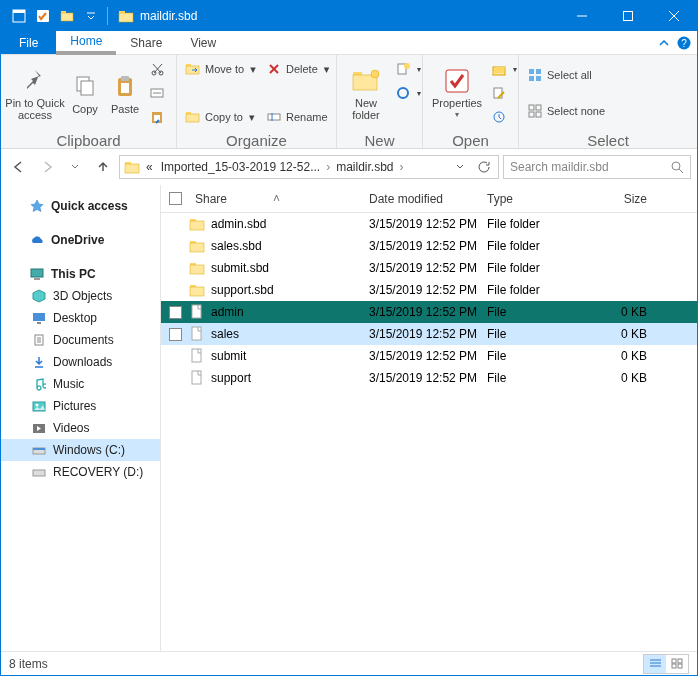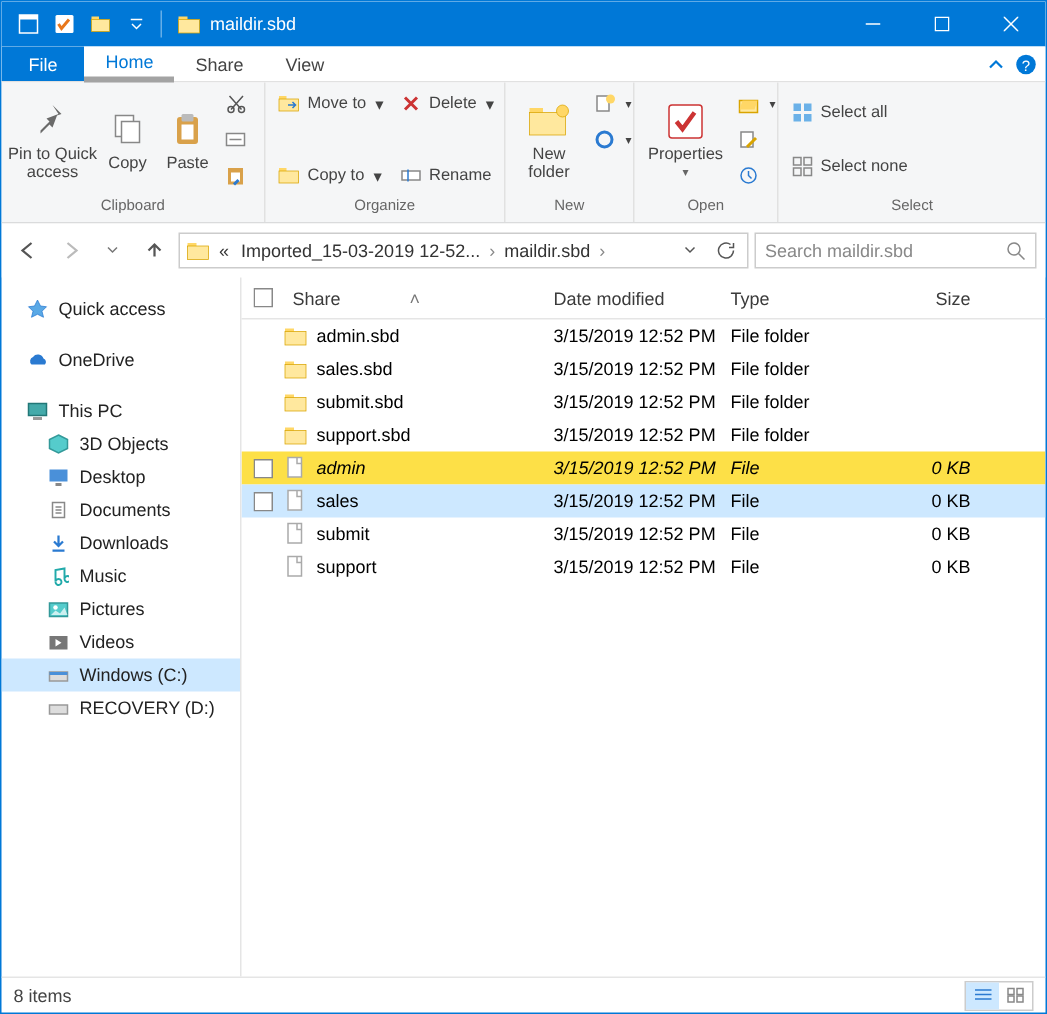--- a/index.html
+++ b/index.html
@@ -20,21 +20,21 @@
 .tab { padding: 0 14px; display: flex; align-items: center; font-size: 12px; color: #444; cursor: default; }
 .tab.file { background: #0078d7; color: #fff; padding: 0 18px; }
 .tab.active { border-bottom: 4px solid #a3a3a3; color: #0078d7; margin-bottom: -1px; }
 .tabbar-spacer { flex: 1; }
 .tabbar-right { display: flex; align-items: center; padding-right: 6px; gap: 8px; }
 
 
 .ribbon { height: 94px; background: #f5f6f7; display: flex; border-bottom: 1px solid #dadbdc; }
 .ribbon-group { display: flex; flex-direction: column; border-right: 1px solid #e1e1e1; }
 .ribbon-group-body { flex: 1; display: flex; align-items: flex-start; padding: 2px 4px; }
-.ribbon-group-label { height: 16px; text-align: center; font-size: 10px; color: #666; }
+.ribbon-group-label { height: 16px; text-align: center; font-size: 15px; color: #666; }
 .big-btn { width: 60px; height: 72px; display: flex; flex-direction: column; align-items: center; justify-content: center; gap: 0; text-align: center; font-size: 11px; line-height: 12px; color: #444; }
 .big-btn .ico { width: 32px; height: 32px; display: flex; align-items: center; justify-content: center; }
 .small-btn-row { display: flex; align-items: center; gap: 4px; font-size: 11px; color: #444; padding: 2px 4px; height: 22px; white-space: nowrap; }
 .small-btn-col { display: flex; flex-direction: column; justify-content: space-around; height: 72px; width: 120px; }
 .small-btn-col.nar { width: 26px; }
 .small-ico { width: 16px; height: 16px; display: flex; align-items: center; justify-content: center; flex-shrink: 0; }
 .drop { margin-left: 2px; }
 
 
 .navbar { height: 36px; display: flex; align-items: center; padding: 4px 6px; gap: 4px; background: #fff; }
@@ -45,38 +45,38 @@
 .addr-icon { width: 16px; height: 16px; margin: 0 2px; flex-shrink: 0; }
 .addr-end { margin-left: auto; display: flex; align-items: center; }
 .searchbox { width: 188px; height: 24px; border: 1px solid #ccc; display: flex; align-items: center; padding: 0 6px; color: #888; font-size: 12px; }
 .searchbox input { border: none; outline: none; flex: 1; font-size: 12px; color: #333; background: transparent; }
 .searchbox input::placeholder { color: #888; }
 
 
 .main { display: flex; height: calc(676px - 30px - 24px - 94px - 36px - 24px - 2px); }
 .sidebar { width: 160px; border-right: 1px solid #e5e5e5; padding-top: 10px; overflow: hidden; }
 .side-item { display: flex; align-items: center; gap: 6px; padding: 3px 4px 3px 22px; font-size: 12px; color: #222; white-space: nowrap; }
-.side-item.hdr { padding-left: 16px; font-weight: normal; }
+.side-item.hdr { padding-left: 28px; font-weight: bold; }
 .side-item.sel { background: #cde8ff; }
 .side-item.sub { padding-left: 30px; }
 .side-sp { height: 12px; }
 .side-ico { width: 16px; height: 16px; display: flex; align-items: center; justify-content: center; flex-shrink: 0; }
 
 .content { flex: 1; display: flex; flex-direction: column; }
 .col-headers { height: 28px; display: flex; align-items: center; border-bottom: 1px solid #e5e5e5; padding-left: 8px; color: #3b3b3b; }
 .col-check { width: 20px; }
 .col-name { width: 180px; padding-left: 6px; display: flex; align-items: center; gap: 40px; }
 .col-date { width: 118px; }
 .col-type { width: 112px; }
 .col-size { width: 56px; text-align: right; padding-right: 8px; }
 .sort-ind { margin-left: 6px; color: #777; }
 
 .rows { flex: 1; overflow: auto; }
 .row { height: 22px; display: flex; align-items: center; padding-left: 8px; font-size: 12px; }
-.row.hov { background: #fde047; font-style: italic; }
+.row.hov { background: #0f766e; }
 .row.sel { background: #cde8ff; }
 .row .col-check { visibility: hidden; }
 .row.sel .col-check, .row.hov .col-check { visibility: visible; }
 .fname { display: flex; align-items: center; gap: 6px; width: 180px; }
 .file-ico { width: 16px; height: 16px; flex-shrink: 0; }
 
 
 .statusbar { height: 24px; border-top: 1px solid #e5e5e5; display: flex; align-items: center; padding: 0 8px; font-size: 12px; color: #444; }
 .statusbar .spacer { flex: 1; }
 .view-toggle { display: flex; border: 1px solid #ccc; }

